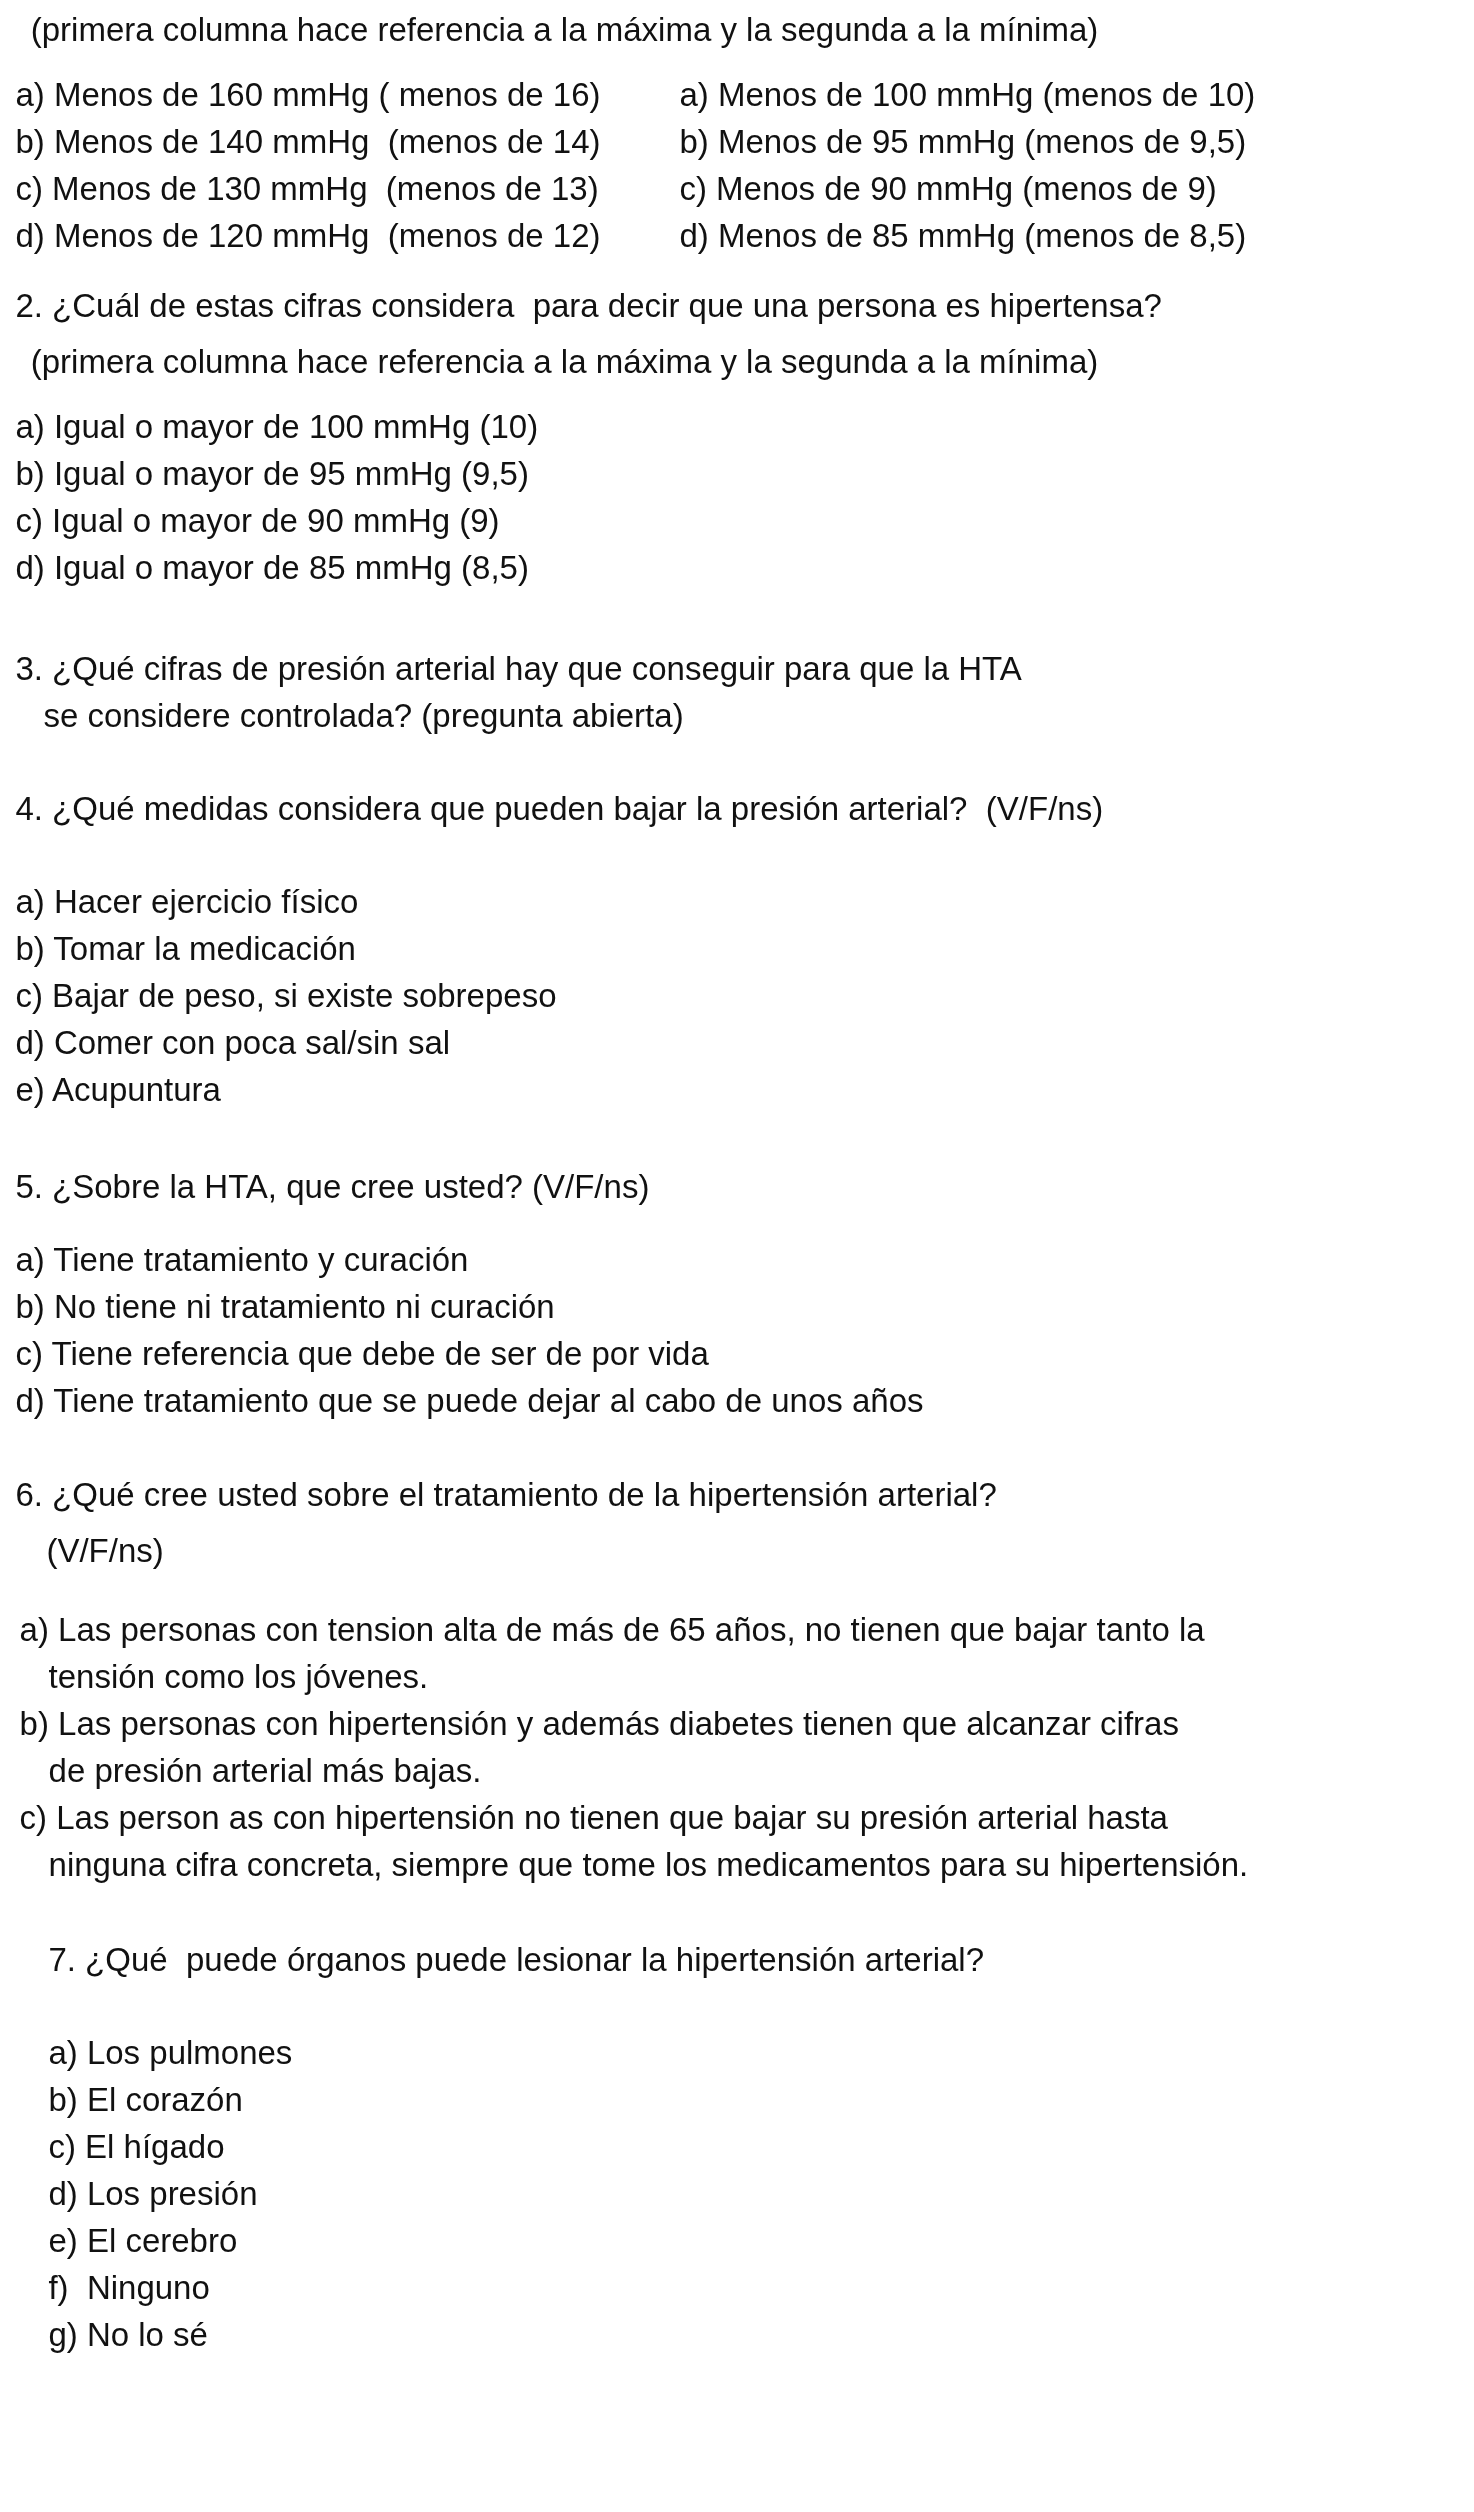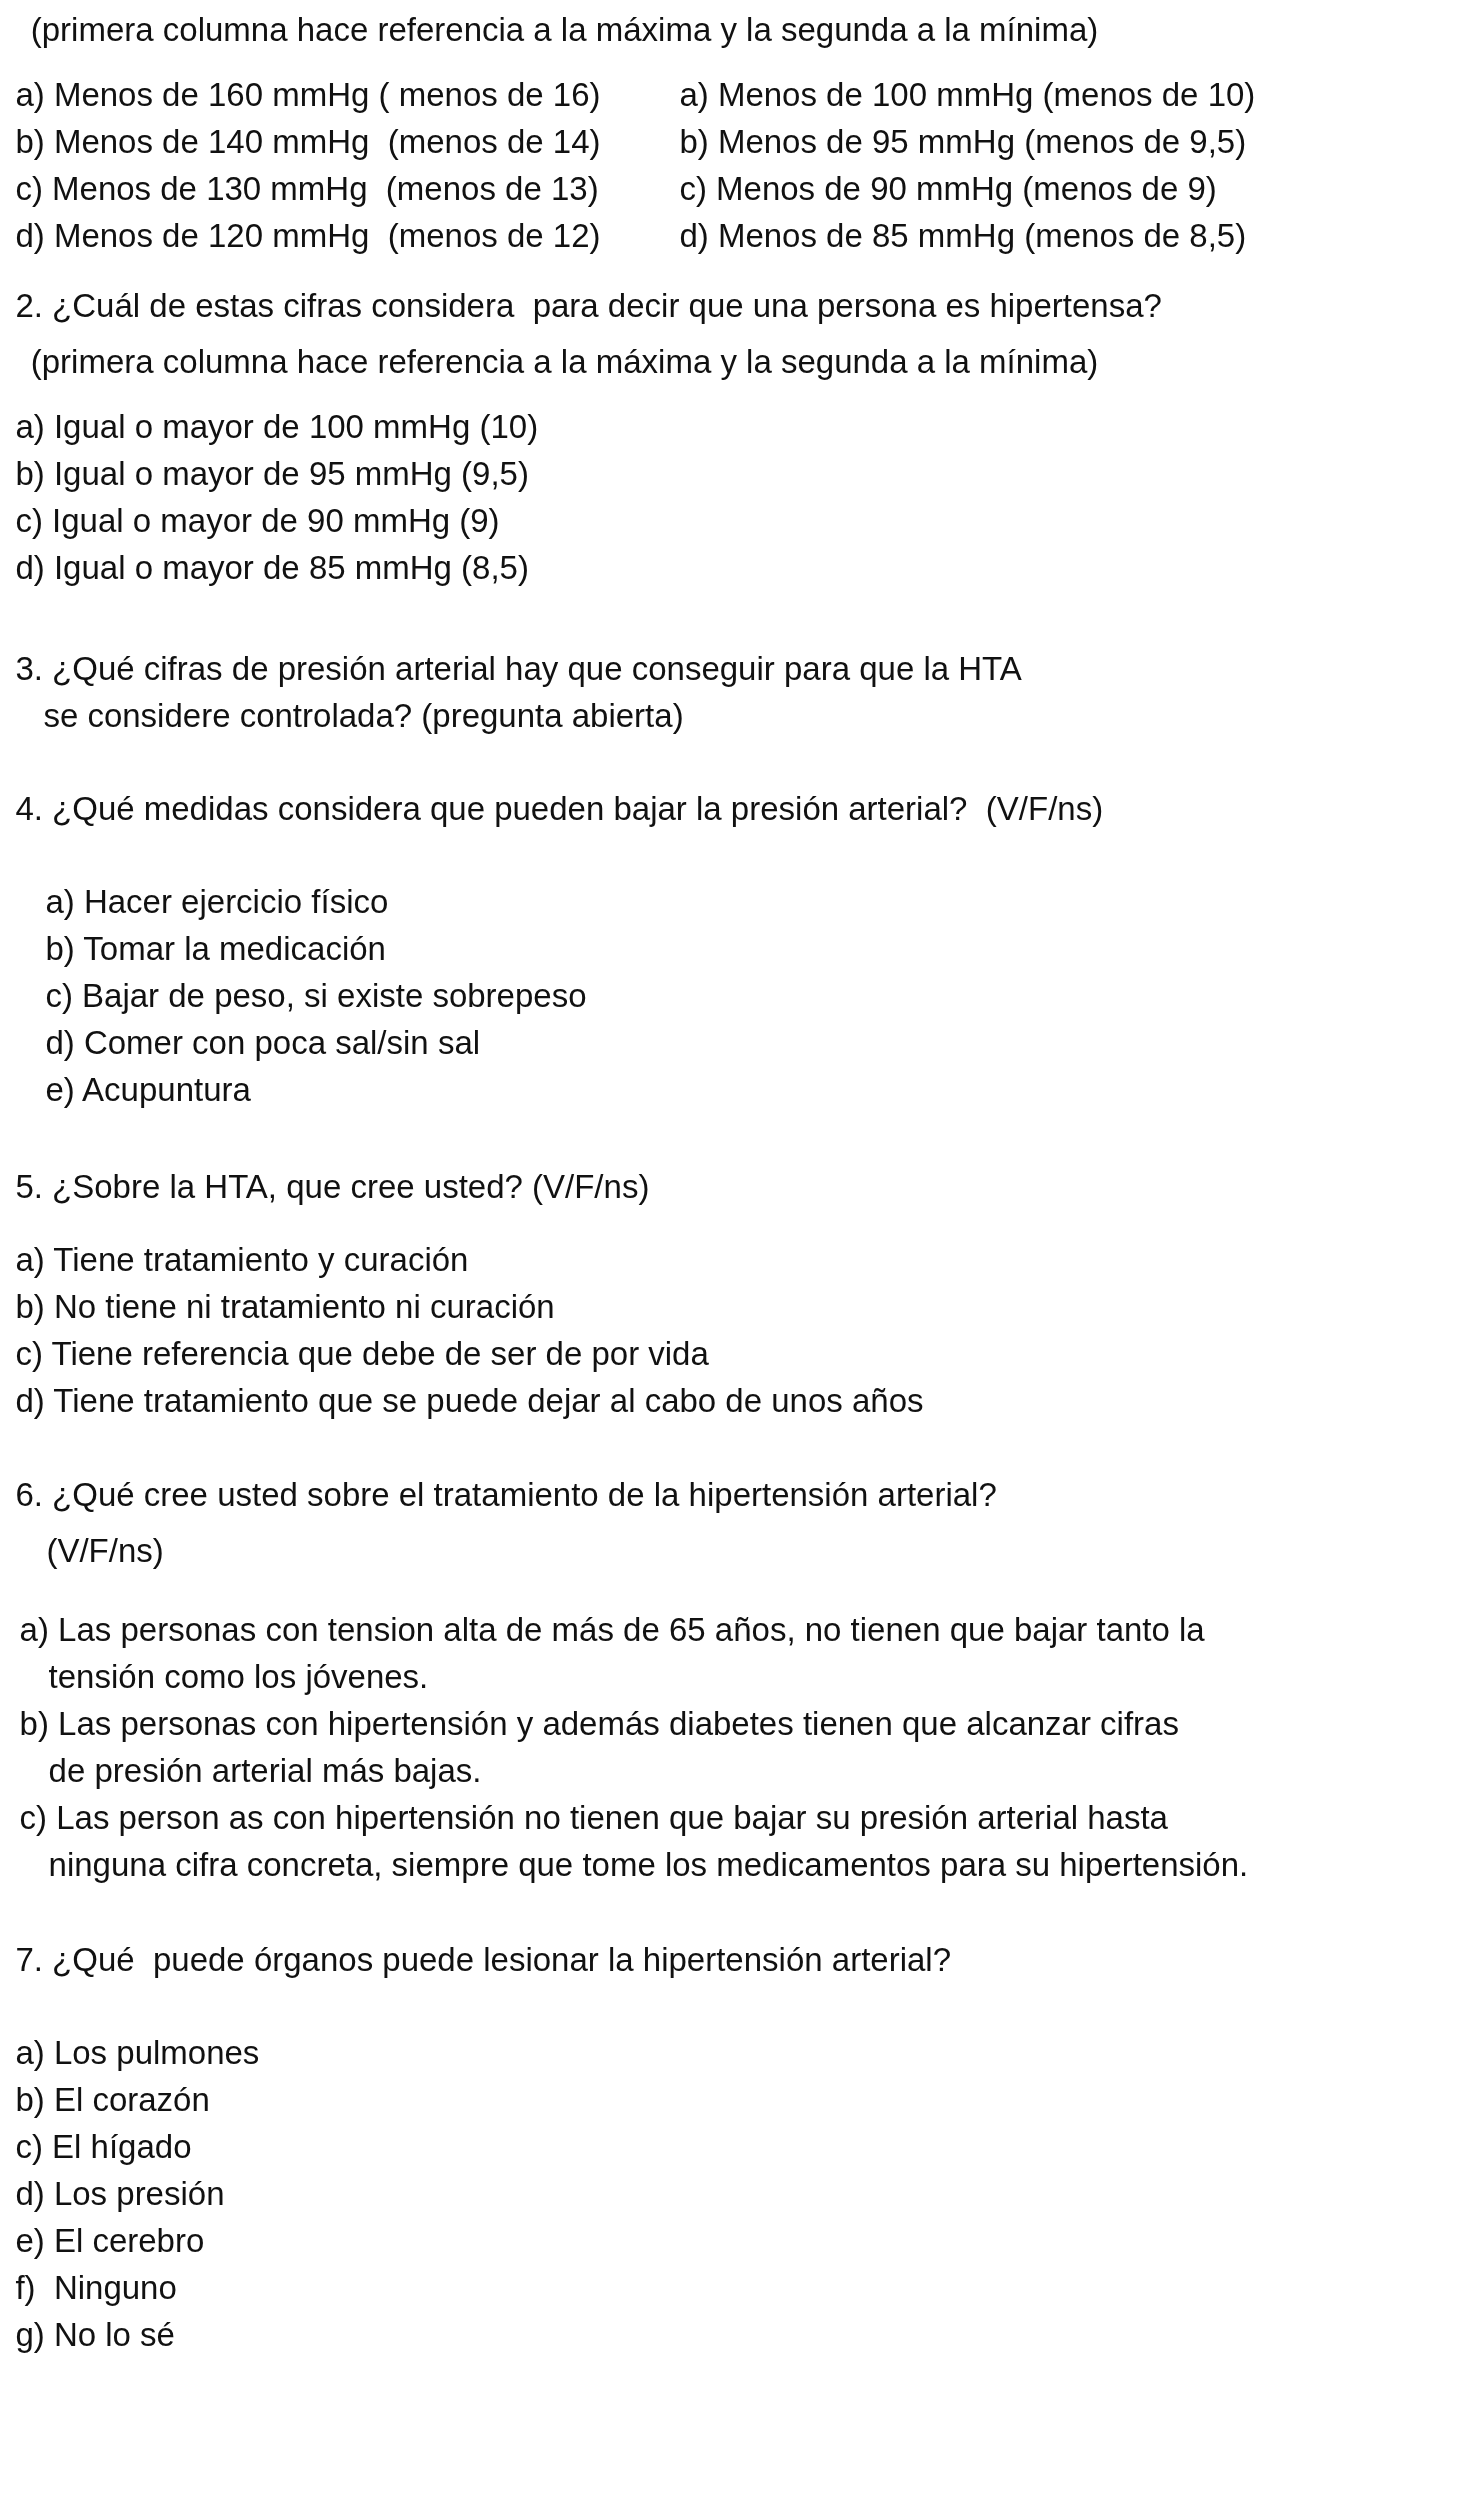--- a/index.html
+++ b/index.html
@@ -20,29 +20,29 @@
   .justified { word-spacing: 4.2px; }
   .sub-indent { padding-left: 15.4px; }
   .two-col { display: grid; margin-top: 18px; }
   .col-q1 { grid-template-columns: 664px 1fr; }
   .col-q2 { grid-template-columns: 645px 1fr; }
   .sec-q2 { margin-top: 23px; }
   .sec-q2 .subtitle { margin-top: 9px; }
   .sec-q3 { margin-top: 54px; }
   .q3-line2 { padding-left: 28px; }
   .sec-q4 { margin-top: 46px; }
-  .sec-q4 .opt-list { margin-top: 46px; margin-left: 30px; }
+  .sec-q4 .opt-list { margin-top: 46px; }
   .sec-q5 { margin-top: 50px; }
   .sec-q5 .opt-list { margin-top: 26px; }
   .sec-q6 { margin-top: 47px; }
   .sec-q6 .subtitle { margin-top: 9px; padding-left: 31px; }
   .sec-q6 .opt-list { margin-top: 32px; }
   .sec-q6 .opt-group { padding-left: 4.2px; }
   .cont { padding-left: 29px; }
-  .sec-q7 { margin-top: 48px; }
+  .sec-q7 { margin-top: 48px; margin-left: 33px; }
   .sec-q7 .opt-list { margin-top: 46px; }
 </style>
 </head>
 <body>
 
 <main>
 
   <section class="sec-q1">
     <p class="sub-indent">(primera columna hace referencia a la máxima y la segunda a la mínima)</p>
     <div class="two-col col-q1">

